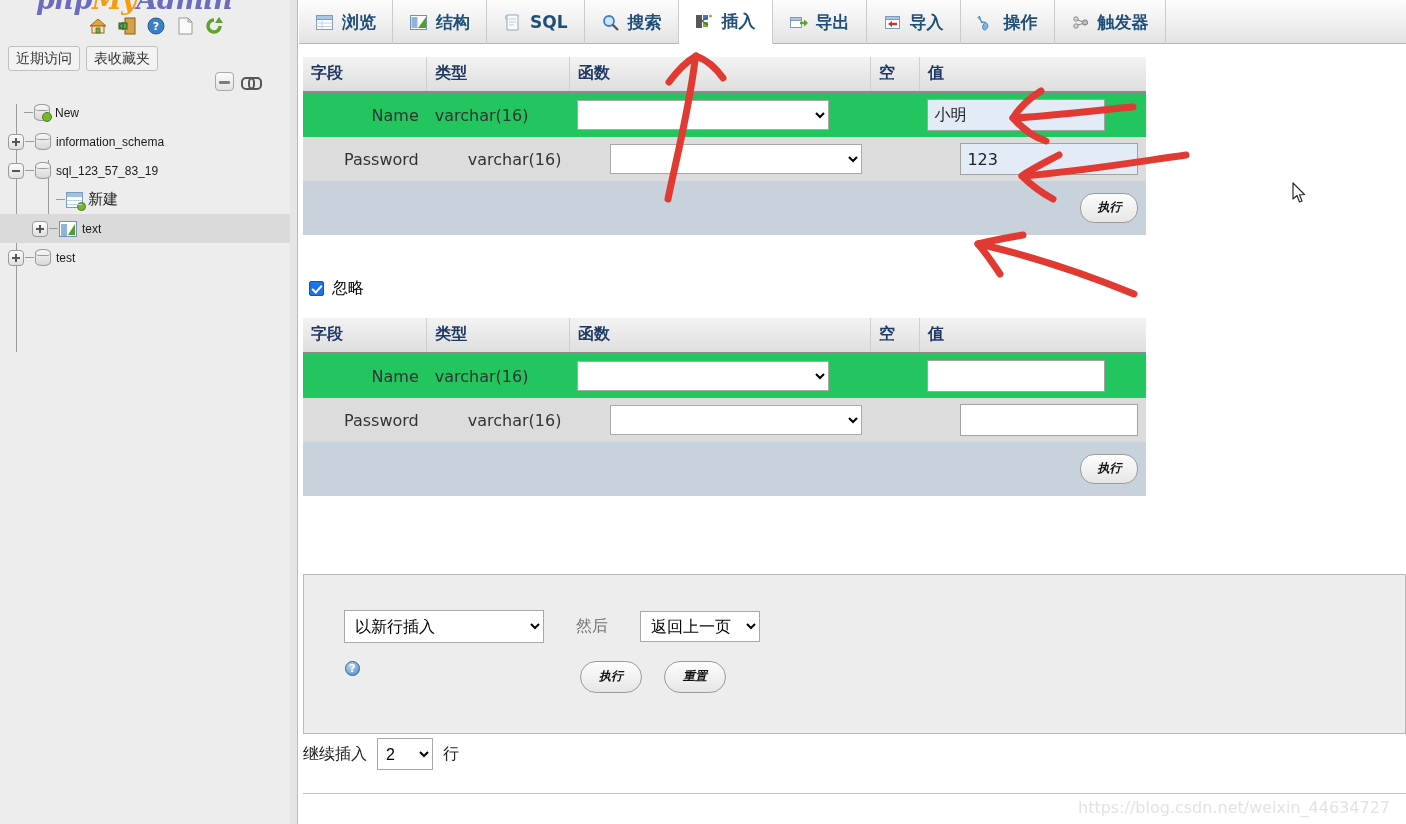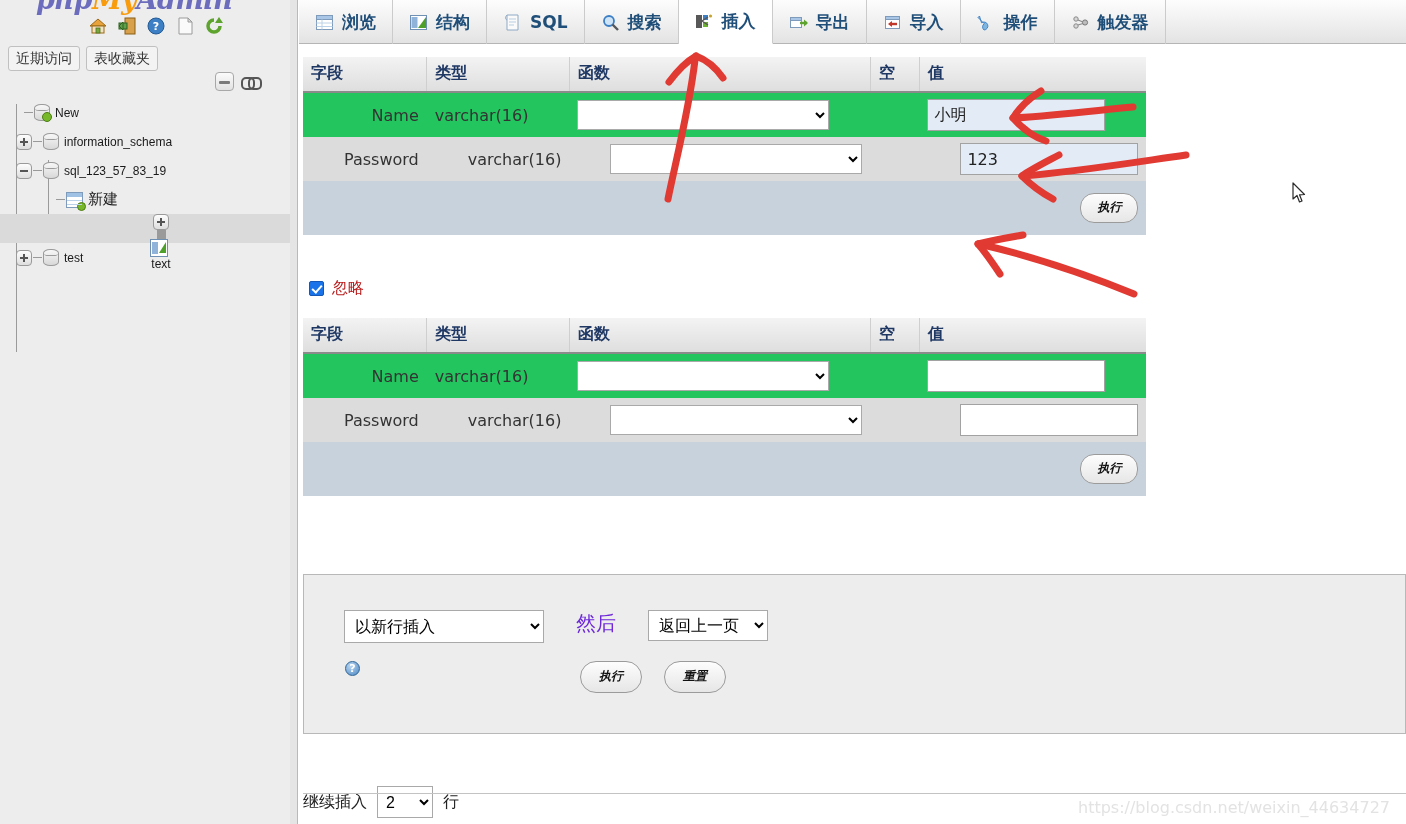--- a/index.html
+++ b/index.html
@@ -90,21 +90,21 @@
   
   #dbtree {
     position: absolute; left: 0; top: 98px; width: 290px;
     font-size: 16px;
     font-family: "Liberation Sans", sans-serif;
   }
   .tnode {
     position: relative;
     height: 29px;
     display: flex; align-items: center;
-    padding-left: 16px;
+    padding-left: 8px;
   }
   .tnode.sel { background: #dadada; }
   .exp {
     width: 16px; height: 16px; flex: 0 0 16px;
     border: 1px solid #9a9a9a; border-radius: 4px;
     background: linear-gradient(#fdfdfd,#dedede);
     position: relative; margin-right: 1px;
   }
   .exp::before {
     content:""; position:absolute; left:3px; top:6px;
@@ -283,42 +283,42 @@
   .cbx {
     width: 15px; height: 15px;
     background: #1a73e8; border: 1px solid #1457b5;
     border-radius: 2px; position: relative;
   }
   .cbx::after {
     content:""; position:absolute; left:4px; top:1px;
     width:4px; height:8px; border:solid #fff;
     border-width: 0 2px 2px 0; transform: rotate(42deg);
   }
-  #ignore-label { font-size: 16px; color:#b91c1c; font-family:"DejaVu Sans",sans-serif; }
+  #ignore-label { font-size: 16px; color:#000000; font-family:"DejaVu Sans",sans-serif; }
 
   
   #opt-panel {
     position: absolute; left: 4px; top: 574px;
     width: 1103px; height: 160px;
     background: #ededed;
     border: 1px solid #b8b8b8;
   }
   #opt-row1 {
     position: absolute; left: 40px; top: 35px;
-    display: flex; align-items: flex-start; gap: 0;
+    display: flex; align-items: center; gap: 0;
   }
   select.ins-mode {
     width: 200px; height: 33px;
     border: 1px solid #a9a9a9; background: #fff;
     font-size: 16px; padding: 2px 6px;
     font-family: "DejaVu Sans", sans-serif;
   }
   #then-label {
     margin-left: 32px; margin-right: 32px;
-    font-size: 20px; color:#6d28d9;
+    font-size: 16px; color:#737373;
     font-family: Liberation Sans, sans-serif;
   }
   select.after-mode {
     width: 120px; height: 31px;
     border: 1px solid #a9a9a9; background: #fff;
     font-size: 16px; padding: 2px 6px;
     font-family: "DejaVu Sans", sans-serif;
   }
   #help-ico {
     position: absolute; left: 41px; top: 86px;
@@ -334,21 +334,20 @@
     display: flex; gap: 22px; align-items: center;
   }
   #opt-buttons .btn { border-radius: 16px; padding: 6px 18px 7px 18px; }
 
   
   #cont-row {
     position: absolute; left: 4px; top: 738px;
     display: flex; align-items: center; gap: 10px;
     font-size: 16px; color:#222;
     font-family: "DejaVu Sans", sans-serif;
-    margin-top: 48px;
   }
   select.rows-cnt {
     width: 56px; height: 32px;
     border: 1px solid #a9a9a9; background:#fff;
     font-size: 16px; padding: 2px 4px;
   }
   #bottom-rule {
     position: absolute; left: 4px; top: 793px;
     width: 1103px; height: 1px; background: #c3c3c3;
   }
@@ -449,21 +448,21 @@
         </div>
 
         <div class="tnode" style="padding-left:56px;">
           <div class="hline"></div>
           <div class="tbl-ico newtbl">
               <span class="badge"></span>
             </div>
           <span class="tlabel cn">新建</span>
         </div>
 
-        <div class="tnode sel" style="padding-left:32px;flex-direction:column;">
+        <div class="tnode sel" style="padding-left:32px;">
           <div class="exp plus"></div>
           <div class="hline"></div>
           <div class="struct-ico"></div>
           <span class="tlabel plain">text</span>
         </div>
 
         <div class="tnode">
           <div class="exp plus"></div>
           <div class="hline"></div>
           <div class="db-ico"></div>

